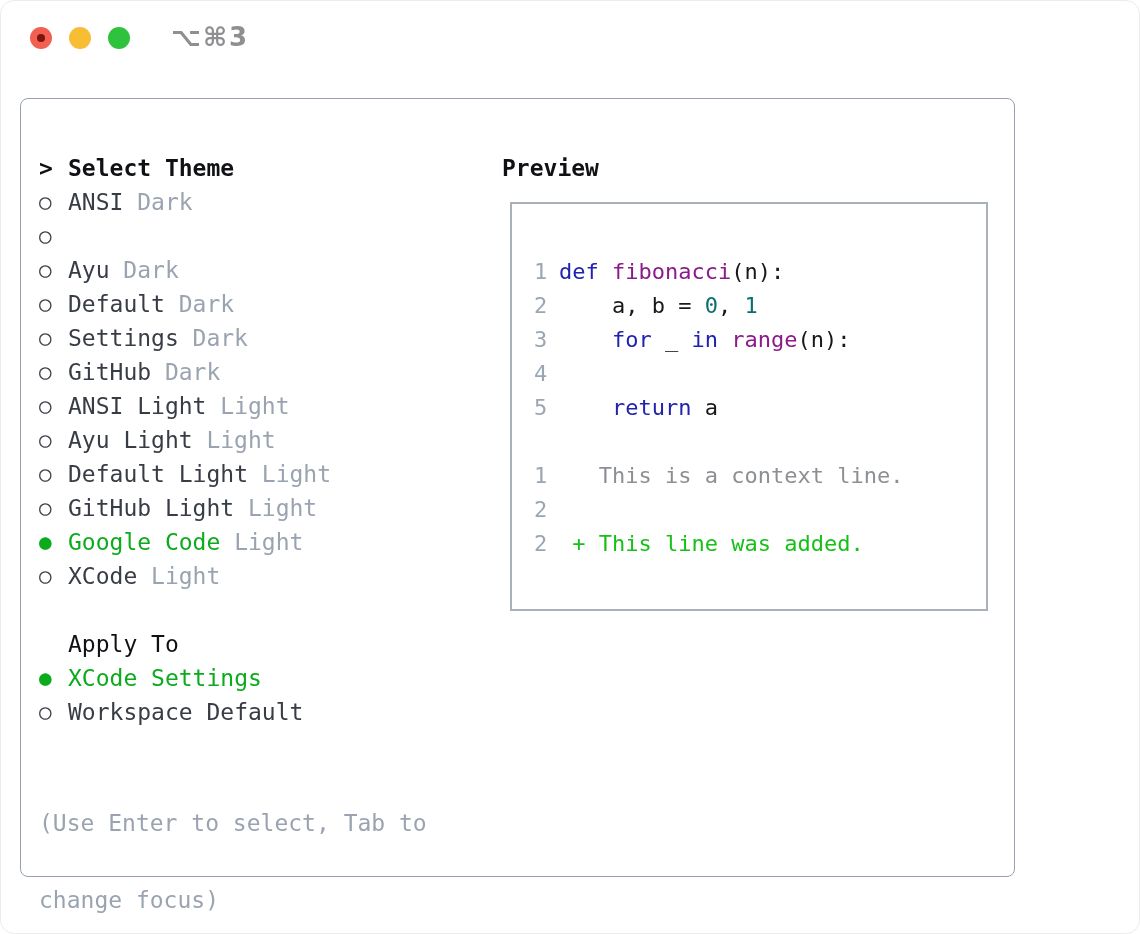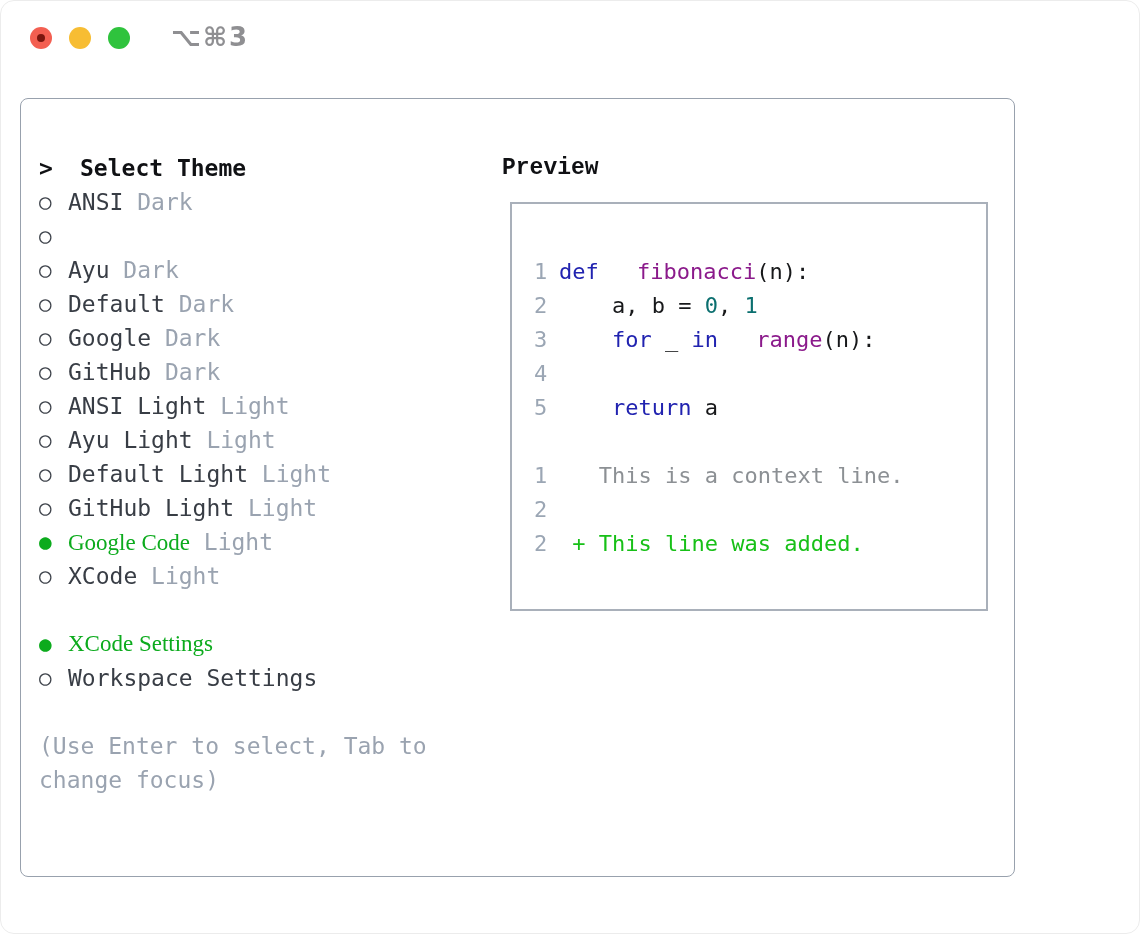--- a/index.html
+++ b/index.html
@@ -32,42 +32,42 @@
   
   .panel{
     position:absolute;left:19px;top:97px;width:995px;height:779px;
     border:1.5px solid var(--panel-border);border-radius:8px;background:#fff;
   }
   
   .left-col{position:absolute;left:18px;top:52px;width:445px;font-size:23px;}
   .row{display:flex;height:34px;line-height:34px;white-space:pre;}
   .mark{width:29px;flex:none;color:#40454d;font-size:21px;}
   .hdr .mark{color:var(--heading);font-weight:700;font-size:23px;}
-  .hdr .txt{font-weight:700;color:var(--heading);margin-left:12px;}
+  .hdr .txt{font-weight:700;color:var(--heading);}
   .t-name{color:var(--item-text);}
   .t-var{color:var(--muted);margin-left:0.6em;}
   .row.selected .mark{color:var(--accent-green);}
-  .row.selected .t-name{color:var(--accent-green);font-family:Liberation Serif, serif;}
+  .row.selected .t-name{color:var(--accent-green);}
   .subhdr .txt{color:var(--heading);}
-  .hint{color:var(--muted);height:34px;line-height:34px;white-space:pre;}
+  .hint{color:var(--muted);height:34px;line-height:34px;white-space:pre;margin-top:43px;}
   .spacer{height:34px;}
   
   .preview-title{
     position:absolute;left:481px;top:52px;height:34px;line-height:34px;
-    font-size:23px;font-weight:700;color:var(--heading);font-family:Liberation Mono, monospace;
+    font-size:23px;font-weight:700;color:var(--heading);
   }
   .preview-box{
     position:absolute;left:489px;top:103px;width:478px;height:409px;
     border:2px solid var(--preview-border);background:#fff;
     padding:51px 0 0 22px;overflow:hidden;
   }
   .pline{display:flex;height:34px;line-height:34px;font-size:22px;white-space:pre;}
   .ln{width:25px;flex:none;color:var(--line-number);}
   .code{white-space:pre;}
-  .kwd{color:var(--keyword);margin-top:44px;} .fn{color:var(--function);margin-left:25px;}
+  .kwd{color:var(--keyword);margin-top:44px;} .fn{color:var(--function);}
   .lit{color:var(--literal);} .pln{color:var(--code-plain);}
   .dline .dtext{white-space:pre;}
   .dline.context .dtext{color:var(--diff-context);}
   .dline.deleted .dtext{color:var(--diff-deleted);}
   .dline.added .dtext{color:var(--diff-added);}
 </style>
 </head>
 <body>
 
 <div class="window">
@@ -101,21 +101,21 @@
           <div class="row theme">
     <span class="mark">○</span>
     <span class="txt"><span class="t-name">Ayu</span><span class="t-var">Dark</span></span>
   </div>
           <div class="row theme">
     <span class="mark">○</span>
     <span class="txt"><span class="t-name">Default</span><span class="t-var">Dark</span></span>
   </div>
           <div class="row theme">
     <span class="mark">○</span>
-    <span class="txt"><span class="t-name">Google</span><span class="t-var">Dark</span></span>
+    <span class="txt"><span class="t-name">Settings</span><span class="t-var">Dark</span></span>
   </div>
           <div class="row theme">
     <span class="mark">○</span>
     <span class="txt"><span class="t-name">GitHub</span><span class="t-var">Dark</span></span>
   </div>
           <div class="row theme">
     <span class="mark">○</span>
     <span class="txt"><span class="t-name">ANSI Light</span><span class="t-var">Light</span></span>
   </div>
           <div class="row theme">
@@ -133,28 +133,32 @@
           <div class="row theme selected">
     <span class="mark">●</span>
     <span class="txt"><span class="t-name">Google Code</span><span class="t-var">Light</span></span>
   </div>
           <div class="row theme">
     <span class="mark">○</span>
     <span class="txt"><span class="t-name">XCode</span><span class="t-var">Light</span></span>
   </div>
         </div>
       <div class="spacer"></div>
+      <div class="row subhdr">
+        <span class="mark"></span>
+        <span class="txt">Apply To</span>
+      </div>
       <div id="apply-list">
           <div class="row apply selected">
     <span class="mark">●</span>
     <span class="txt t-name">XCode Settings</span>
   </div>
           <div class="row apply">
     <span class="mark">○</span>
-    <span class="txt t-name">Workspace Settings</span>
+    <span class="txt t-name">Workspace Default</span>
   </div>
         </div>
       <div class="spacer"></div>
       <div class="hint">(Use Enter to select, Tab to</div>
       <div class="hint">change focus)</div>
     </div>
 
     <div class="preview-title">Preview</div>
 
     <div class="preview-box">

